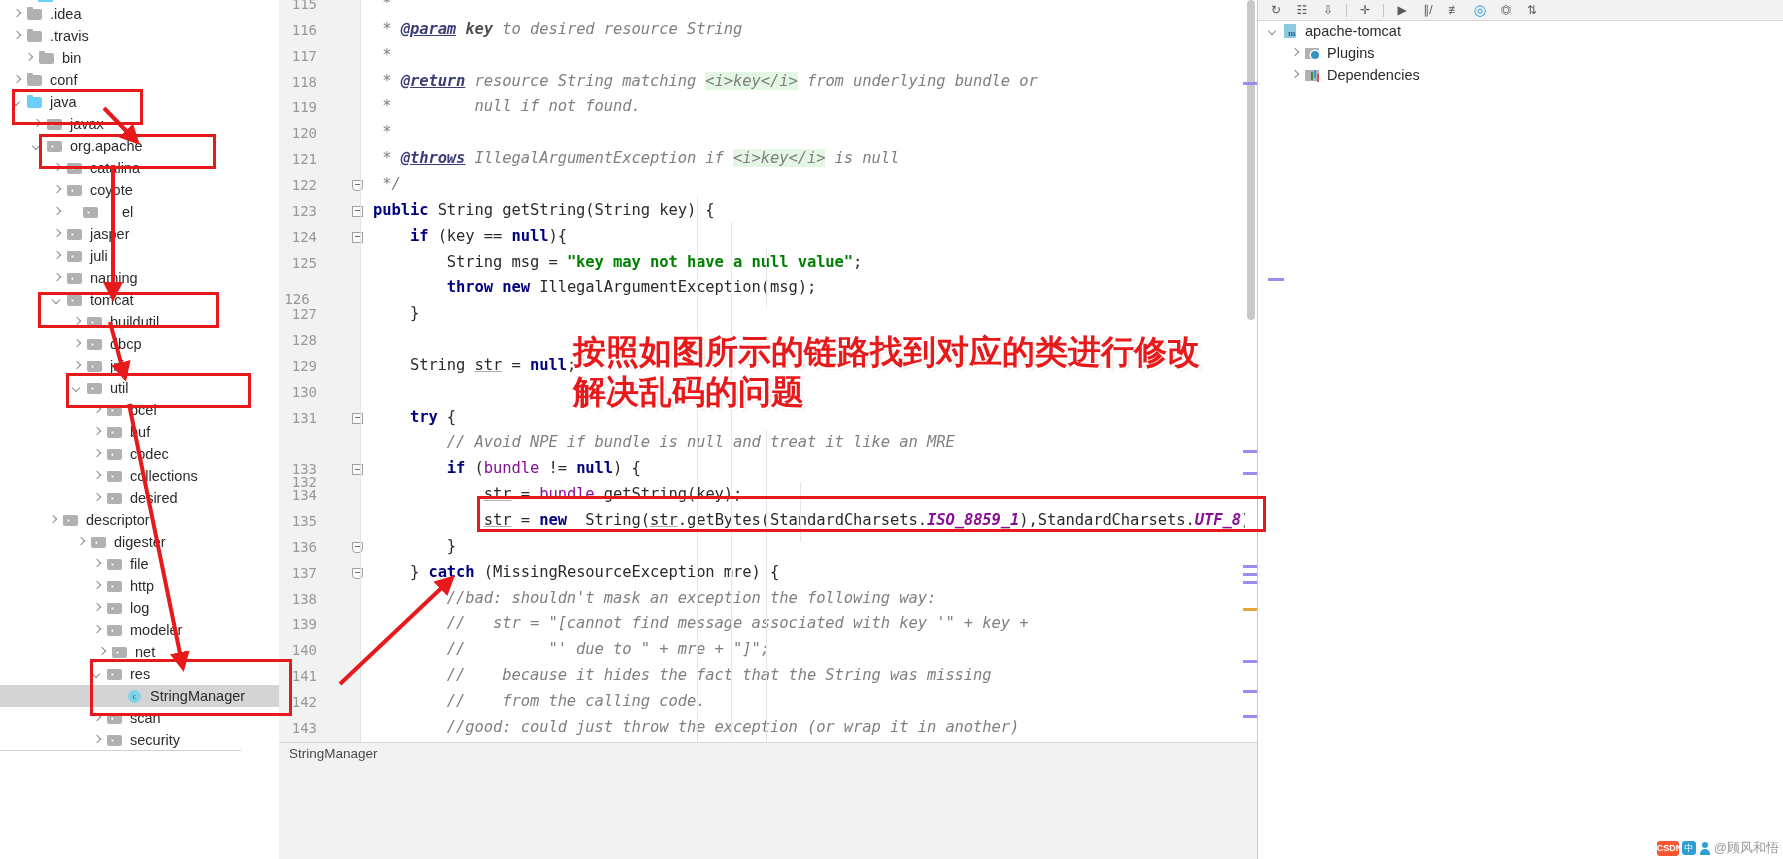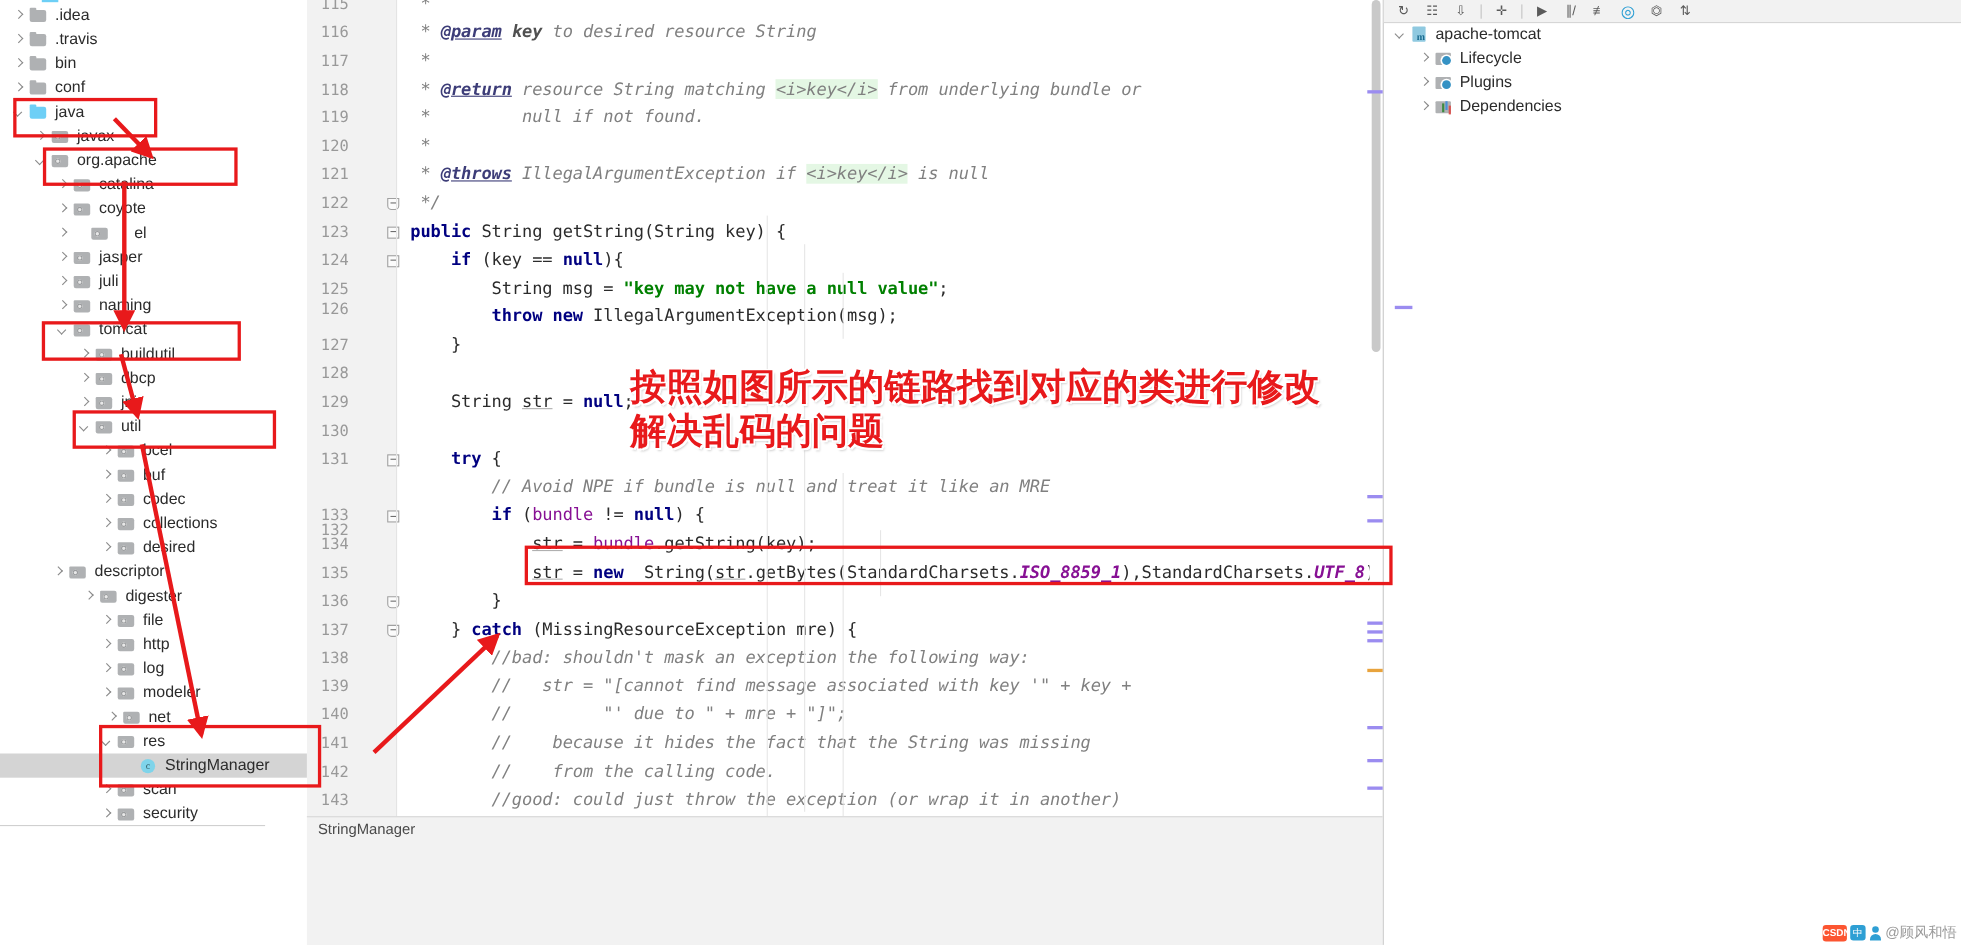--- a/index.html
+++ b/index.html
@@ -243,21 +243,21 @@
       <div class="tree-row" style="position: absolute; left: 0px; top: 3px; width: 279px; padding-left: 12px;">
         <span class="arrow collapsed"></span>
         <span class="ficon folder"></span>
         <span class="tree-label">.idea</span>
       </div>
       <div class="tree-row" style="position: absolute; left: 0px; top: 25px; width: 279px; padding-left: 12px;">
         <span class="arrow collapsed"></span>
         <span class="ficon folder"></span>
         <span class="tree-label">.travis</span>
       </div>
-      <div class="tree-row" style="position: absolute; left: 0px; top: 47px; width: 279px; padding-left: 12px;">
+      <div class="tree-row" style="position: absolute; left: 12px; top: 47px; width: 279px; padding-left: 12px;">
         <span class="arrow collapsed"></span>
         <span class="ficon folder"></span>
         <span class="tree-label">bin</span>
       </div>
       <div class="tree-row" style="position: absolute; left: 0px; top: 69px; width: 279px; padding-left: 12px;">
         <span class="arrow collapsed"></span>
         <span class="ficon folder"></span>
         <span class="tree-label">conf</span>
       </div>
       <div class="tree-row" style="position: absolute; left: 0px; top: 91px; width: 279px; padding-left: 12px;">
@@ -434,21 +434,21 @@
       </div>
       <div class="gutter-line" style="top: 202.8px;">123</div>
       <div class="fold" style="top: 205.8px;">
         <div class="fbox"></div>
       </div>
       <div class="gutter-line" style="top: 228.65px;">124</div>
       <div class="fold" style="top: 231.65px;">
         <div class="fbox"></div>
       </div>
       <div class="gutter-line" style="top: 254.5px;">125</div>
-      <div class="gutter-line" style="top: 273px;">126</div>
+      <div class="gutter-line" style="top: 291px; text-align: center;">126</div>
       <div class="gutter-line" style="top: 306.2px;">127</div>
       <div class="gutter-line" style="top: 332.05px;">128</div>
       <div class="gutter-line" style="top: 357.9px;">129</div>
       <div class="gutter-line" style="top: 383.75px;">130</div>
       <div class="gutter-line" style="top: 409.6px;">131</div>
       <div class="fold" style="top: 412.6px;">
         <div class="fbox"></div>
       </div>
       <div class="gutter-line" style="top: 435.45px; margin-top: 39px;">132</div>
       <div class="gutter-line" style="top: 461.3px;">133</div>
@@ -553,25 +553,20 @@
       <div class="mrow" style="padding-left: 10px;">
         <span class="arrow expanded"></span>
         <span class="micon maven">
           <span class="m">m</span>
         </span>
         <span>apache-tomcat</span>
       </div>
       <div class="mrow" style="padding-left: 32px;">
         <span class="arrow collapsed"></span>
         <span class="micon gearfolder"></span>
-        <span>Lifecycle</span>
-      </div>
-      <div class="mrow" style="padding-left: 32px;">
-        <span class="arrow collapsed"></span>
-        <span class="micon gearfolder"></span>
         <span>Plugins</span>
       </div>
       <div class="mrow" style="padding-left: 32px;">
         <span class="arrow collapsed"></span>
         <span class="micon deps"></span>
         <span>Dependencies</span>
       </div>
     </div>
 </div>
 

